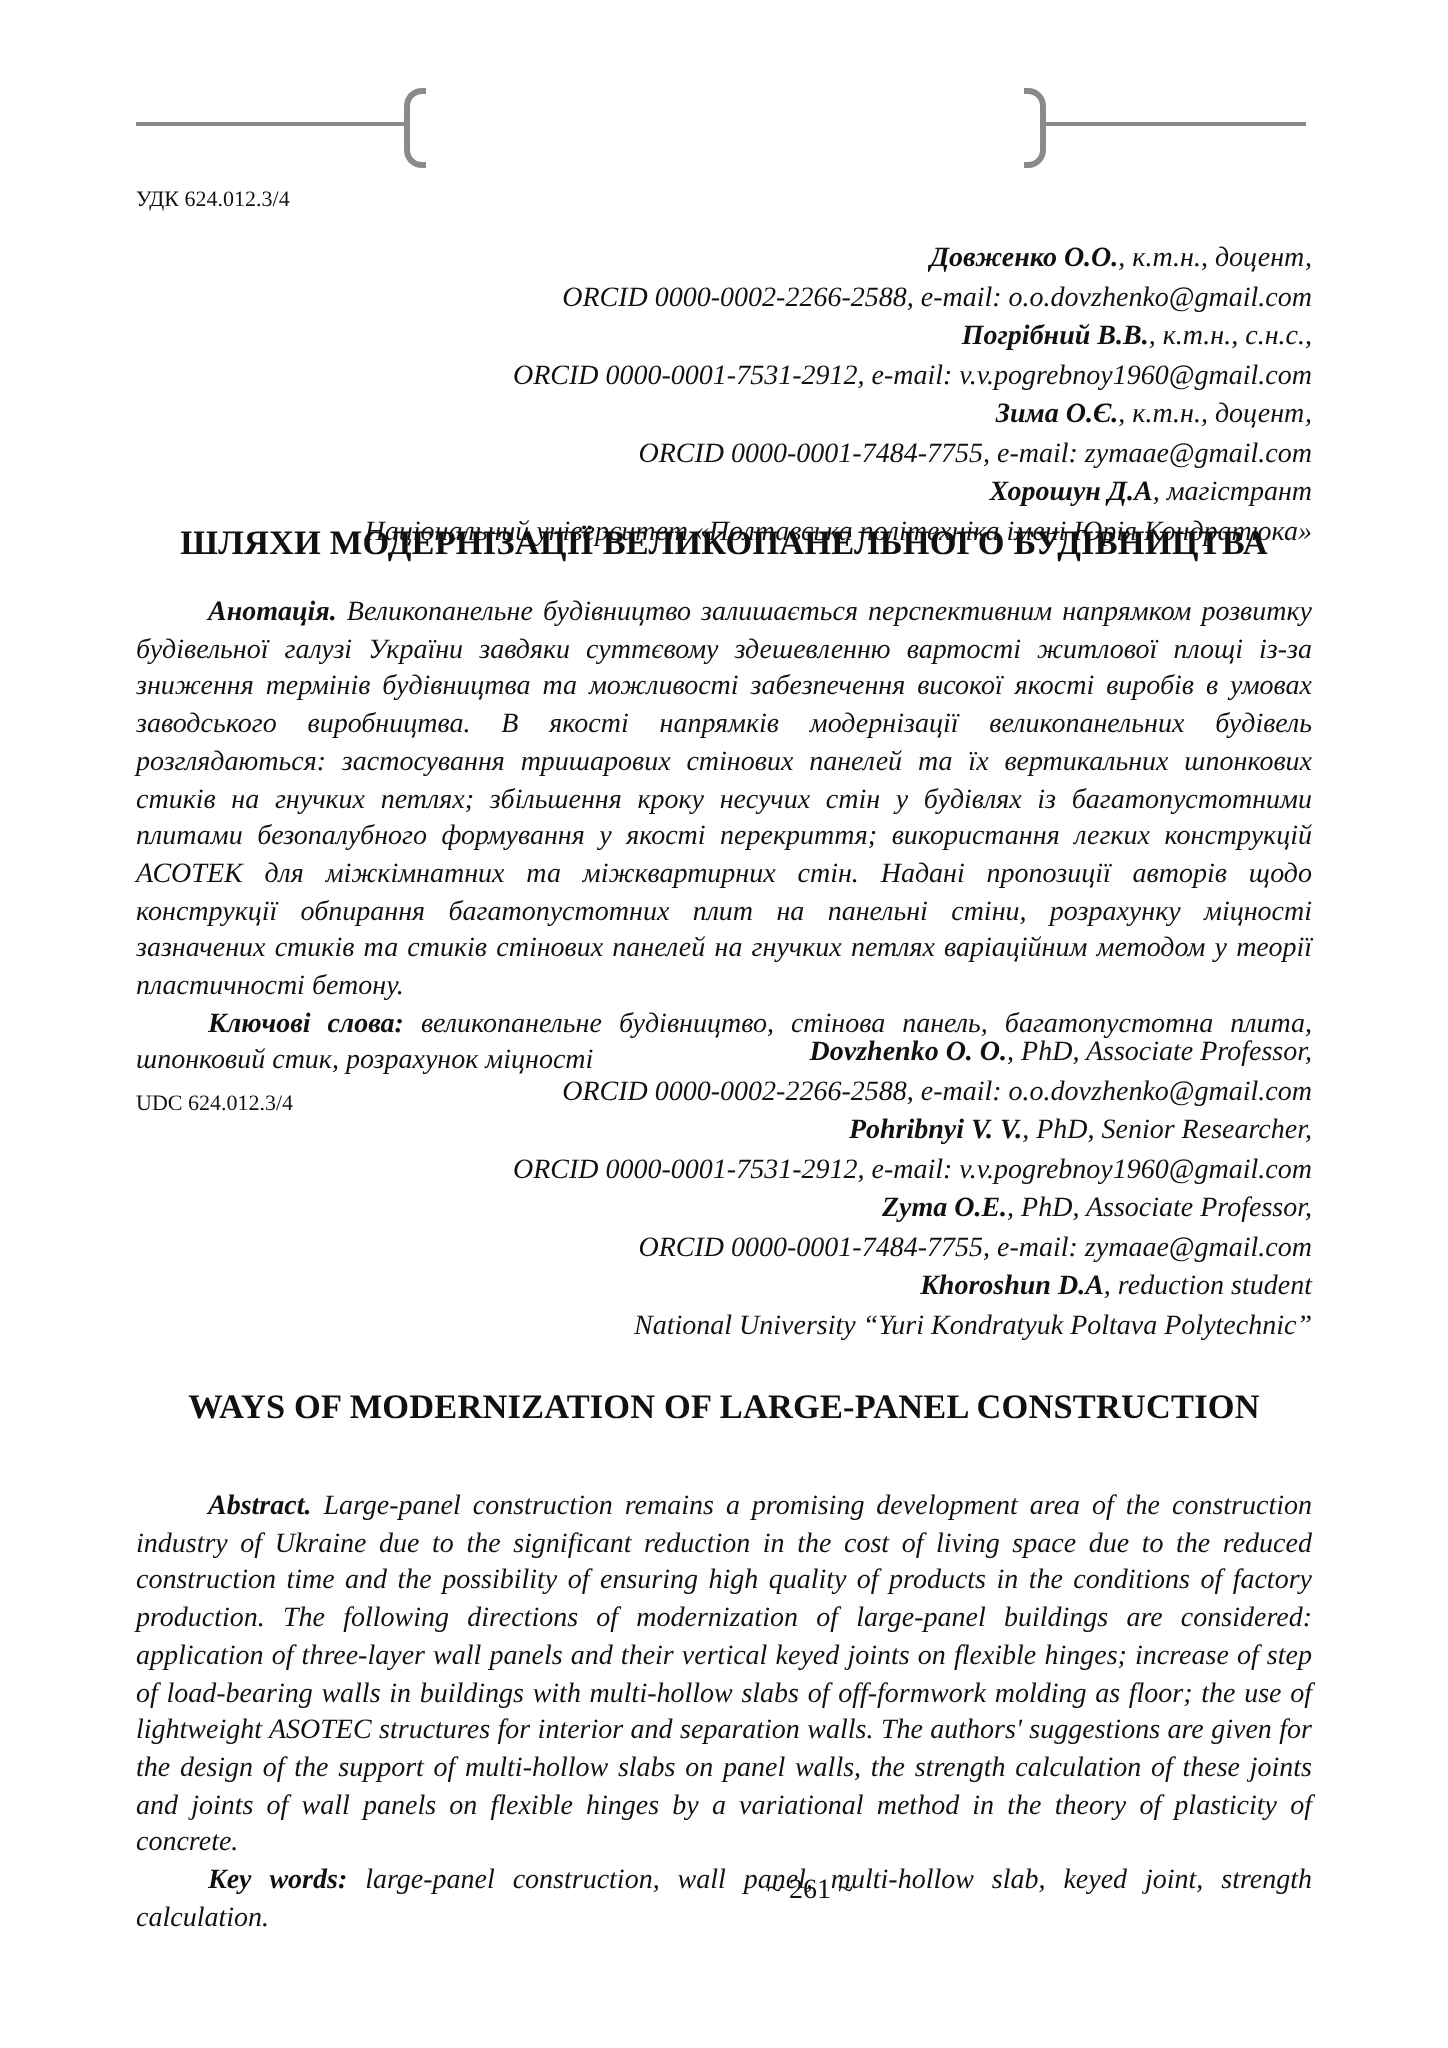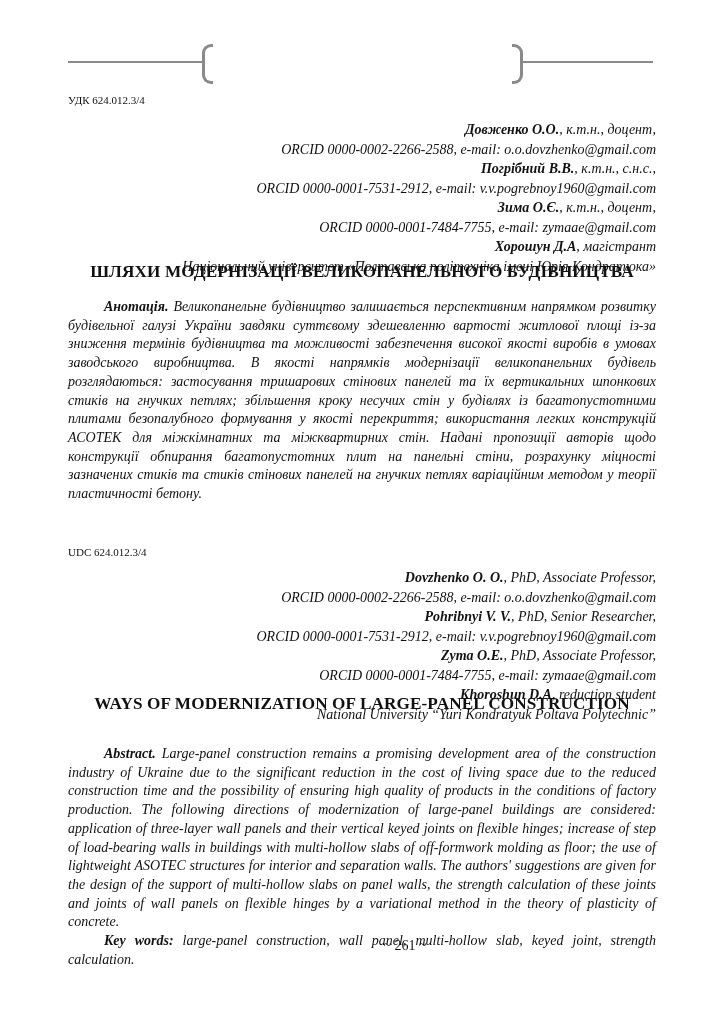--- a/index.html
+++ b/index.html
@@ -65,25 +65,26 @@
   <div><b>Зима О.Є.</b><span>, к.т.н., доцент,</span></div>
   <div>ORCID 0000-0001-7484-7755, e-mail: zymaae@gmail.com</div>
   <div><b>Хорошун Д.А</b><span>, магістрант</span></div>
   <div>Національний університет «Полтавська політехніка імені Юрія Кондратюка»</div>
 </div>
 
 <div class="art-title" style="top:262px;">ШЛЯХИ МОДЕРНІЗАЦІЇ ВЕЛИКОПАНЕЛЬНОГО БУДІВНИЦТВА</div>
 
 <div class="abstract" style="top:298px;">
   <p><b>Анотація.</b><span> Великопанельне будівництво залишається перспективним напрямком розвитку будівельної галузі України завдяки суттєвому здешевленню вартості житлової площі із-за зниження термінів будівництва та можливості забезпечення високої якості виробів в умовах заводського виробництва. В якості напрямків модернізації великопанельних будівель розглядаються: застосування тришарових стінових панелей та їх вертикальних шпонкових стиків на гнучких петлях; збільшення кроку несучих стін у будівлях із багатопустотними плитами безопалубного формування у якості перекриття; використання легких конструкцій АСОТЕК для міжкімнатних та міжквартирних стін. Надані пропозиції авторів щодо конструкції обпирання багатопустотних плит на панельні стіни, розрахунку міцності зазначених стиків та стиків стінових панелей на гнучких петлях варіаційним методом у теорії пластичності бетону.</span></p>
+  <p><b>Ключові слова:</b><span> великопанельне будівництво, стінова панель, багатопустотна плита, шпонковий стик, розрахунок міцності</span></p>
 </div>
 
 <div class="udc" style="top:546px;text-align:right;">UDC 624.012.3/4</div>
 
-<div class="authors" style="top:568px;">
+<div class="authors" style="top:517px;">
   <div><b>Dovzhenko O. O.</b><span>, PhD, Associate Professor,</span></div>
   <div>ORCID 0000-0002-2266-2588, e-mail: o.o.dovzhenko@gmail.com</div>
   <div><b>Pohribnyi V. V.</b><span>, PhD, Senior Researcher,</span></div>
   <div>ORCID 0000-0001-7531-2912, e-mail: v.v.pogrebnoy1960@gmail.com</div>
   <div><b>Zyma O.E.</b><span>, PhD, Associate Professor,</span></div>
   <div>ORCID 0000-0001-7484-7755, e-mail: zymaae@gmail.com</div>
   <div><b>Khoroshun D.A</b><span>, reduction student</span></div>
   <div>National University “Yuri Kondratyuk Poltava Polytechnic”</div>
 </div>
 

